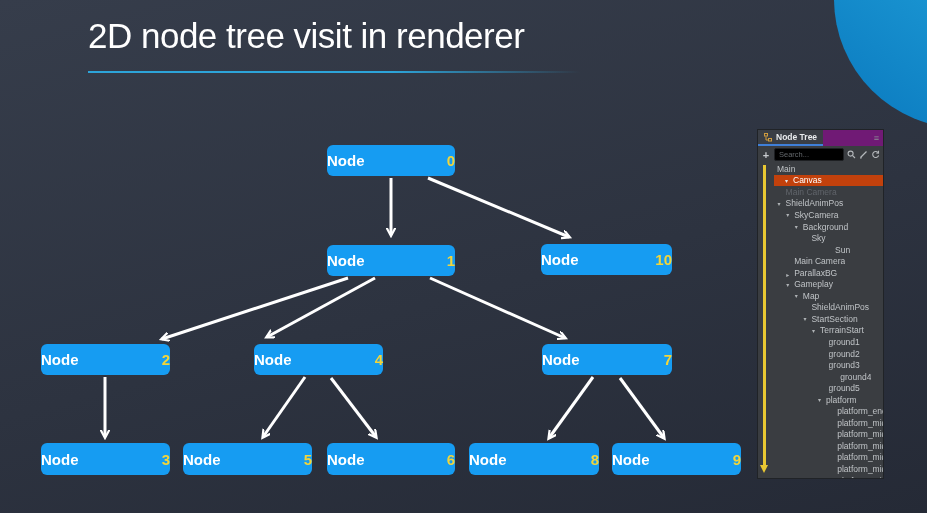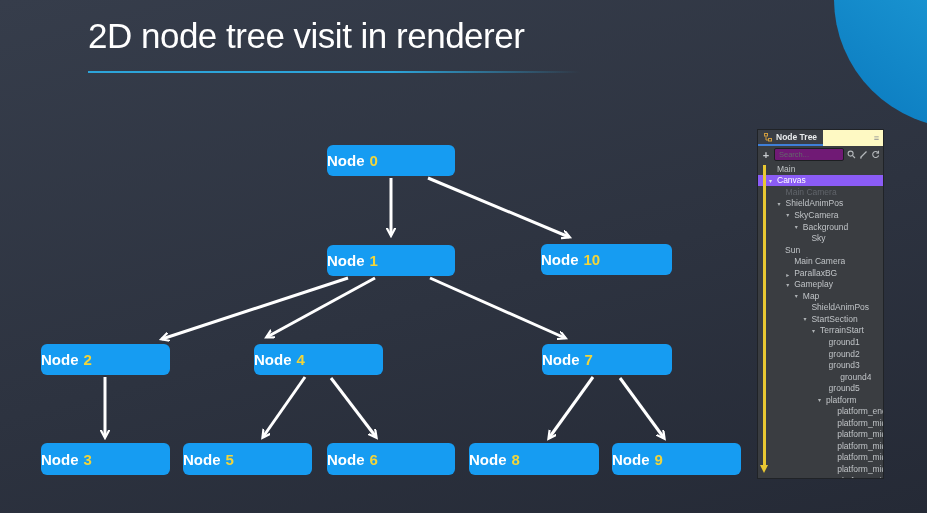--- a/index.html
+++ b/index.html
@@ -16,48 +16,48 @@
     position:absolute;left:88px;top:16px;margin:0;color:#ffffff;
     font-size:35px;font-weight:normal;letter-spacing:-0.5px;
   }
   .title-underline{
     position:absolute;left:88px;top:71px;width:492px;height:2px;
     background:linear-gradient(90deg,#2da4d9 0%,#2da4d9 62%,rgba(45,164,217,0) 100%);
   }
   #edges-svg{position:absolute;left:0;top:0;width:927px;height:513px;pointer-events:none;}
   .node{
     position:absolute;background:#169cf2;border-radius:6px;
-    display:flex;align-items:center;justify-content:flex-start;gap:5px;
+    display:flex;align-items:center;justify-content:space-between;gap:5px;
     color:#ffffff;font-size:15px;font-weight:bold;
   }
   .node .num{color:#f2d53a;}
   
   .panel{
     position:absolute;left:758px;top:130px;width:125px;height:348px;
     background:#3a3d41;box-shadow:0 0 0 1px #202327;
   }
-  .tabbar{height:16px;background:#fef9c3;display:flex;align-items:stretch;}
+  .tabbar{height:16px;background:#701a75;display:flex;align-items:stretch;}
   .tab{
     display:flex;align-items:center;gap:3px;padding:0 6px;background:#3a3e45;
     border-bottom:2px solid #3f7fd8;color:#e9ebed;font-size:8.5px;font-weight:bold;
   }
   .menu-icon{margin-left:auto;align-self:center;color:#8b8f94;font-size:9px;padding:0 4px;cursor:pointer;}
   .toolbar{height:17px;display:flex;align-items:center;padding:0 3px;gap:3px;}
   .plus-btn{color:#c7cacd;font-size:11px;font-weight:bold;width:10px;text-align:center;line-height:10px;cursor:pointer;}
   .search{
-    width:60px;height:11px;background:#701a75;border:1px solid #1d1f22;border-radius:2px;
+    width:60px;height:11px;background:#000000;border:1px solid #1d1f22;border-radius:2px;
     color:#a8acb0;font-size:7.5px;padding:0 4px;outline:none;
   }
   .search::placeholder{color:#63676b;}
   .tb-icon{flex:0 0 auto;cursor:pointer;display:block;}
   .tree{position:relative;height:315px;overflow:hidden;}
   .row{height:11.55px;display:flex;align-items:center;font-size:8.5px;color:#c0c4c7;white-space:nowrap;cursor:pointer;}
   .row .tw{width:8px;font-size:6px;color:#aeb2b5;flex:0 0 8px;text-align:left;}
   .row .lbl{overflow:hidden;}
-  .row.selected{background:#8b5cf6;color:#ffffff;}
+  .row.selected{background:#c2410c;color:#ffffff;margin-left:16px;}
   .row.selected .tw{color:#dfe4e8;}
   .row.dim{color:#60646a;}
   .pointer-arrow{position:absolute;left:5px;top:35px;width:3px;height:300px;background:#e9c832;z-index:5;}
   .pointer-arrow .head{
     position:absolute;bottom:-8px;left:-3px;width:0;height:0;
     border-left:4.5px solid transparent;border-right:4.5px solid transparent;border-top:8px solid #e9c832;
   }
 </style>
 </head>
 <body>
@@ -184,21 +184,21 @@
           <span class="lbl">SkyCamera</span>
         </div>
         <div class="row" style="padding-left: 36.8px;">
           <span class="tw">▾</span>
           <span class="lbl">Background</span>
         </div>
         <div class="row" style="padding-left: 45.4px;">
           <span class="tw"></span>
           <span class="lbl">Sky</span>
         </div>
-        <div class="row" style="padding-left: 19px;">
+        <div class="row" style="padding-left: 69px;">
           <span class="tw"></span>
           <span class="lbl">Sun</span>
         </div>
         <div class="row" style="padding-left: 28.2px;">
           <span class="tw"></span>
           <span class="lbl">Main Camera</span>
         </div>
         <div class="row" style="padding-left: 28.2px; align-items: flex-end;">
           <span class="tw">▸</span>
           <span class="lbl">ParallaxBG</span>

